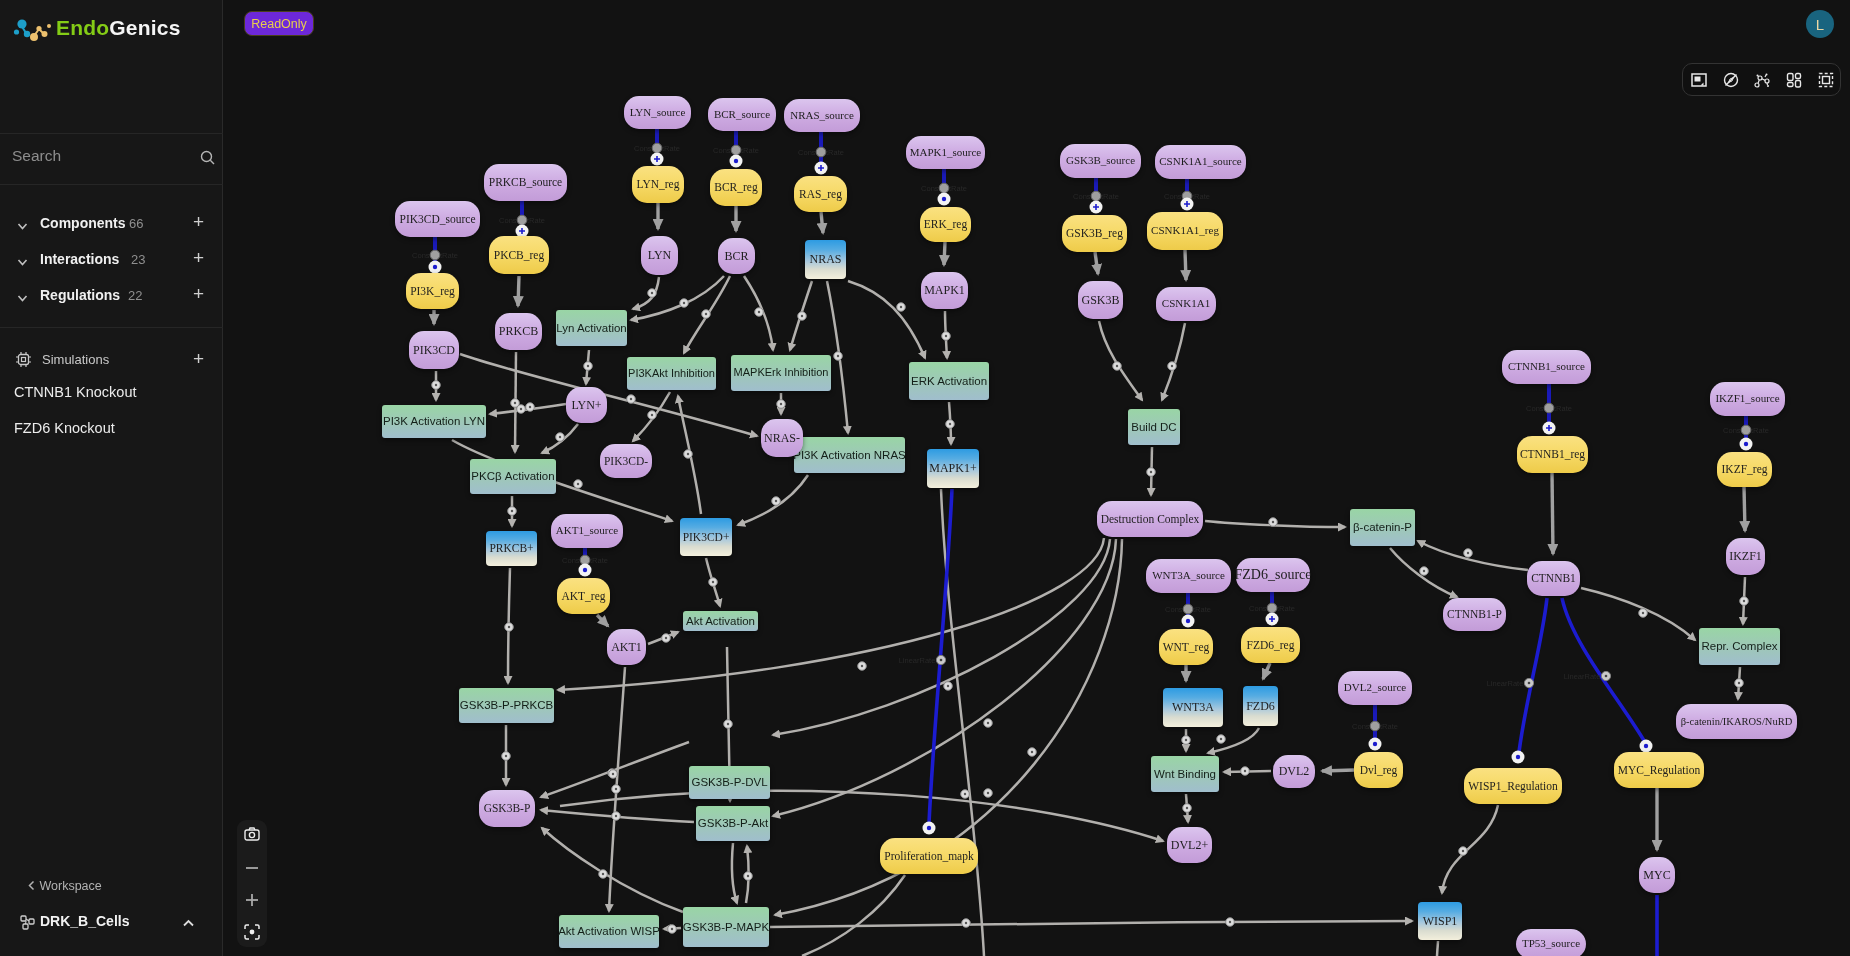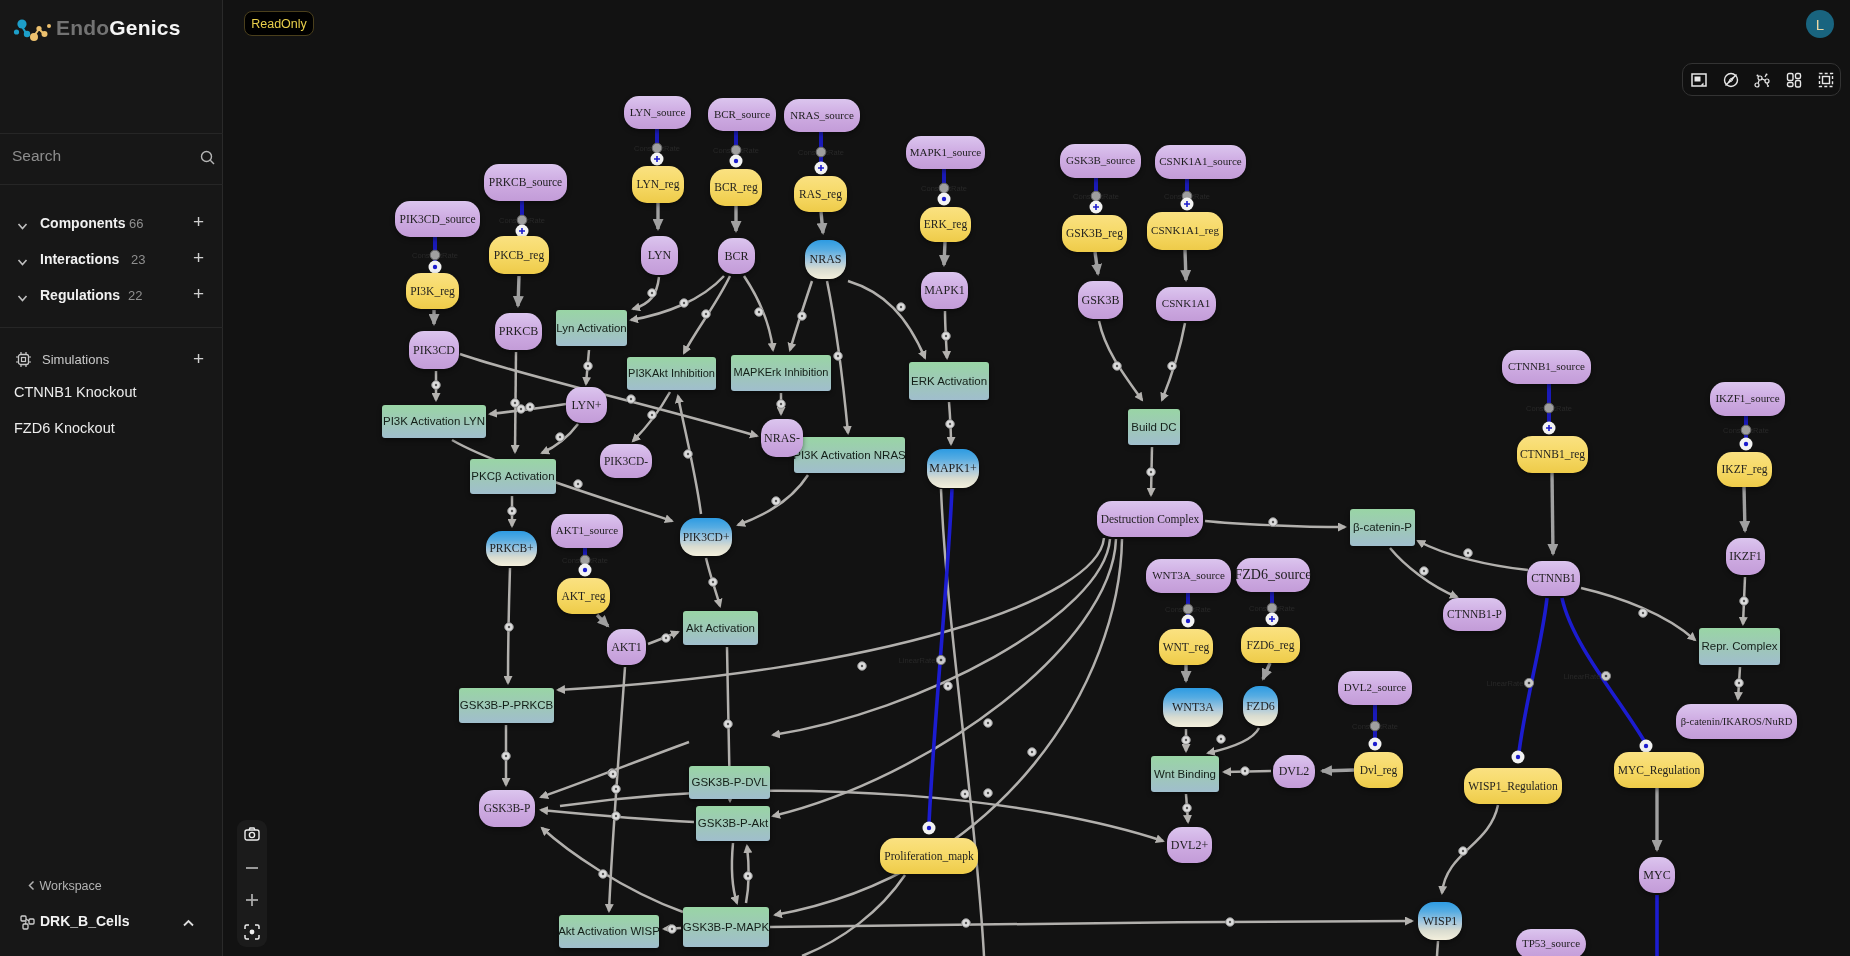--- a/index.html
+++ b/index.html
@@ -2,42 +2,42 @@
 <html><head><meta charset="utf-8">
 <style>
 html,body{margin:0;padding:0;background:#121212;width:1850px;height:956px;overflow:hidden;
 font-family:"Liberation Sans",sans-serif;}
 #canvas{position:absolute;left:0;top:0;width:1850px;height:956px;}
 svg.edges{position:absolute;left:0;top:0;}
 .n{position:absolute;display:flex;align-items:center;justify-content:center;box-shadow:0 2px 5px rgba(0,0,0,.45);
 color:#1e1e1e;text-align:center;line-height:1.05;font-size:12px;box-sizing:border-box;padding:1px 2px;white-space:nowrap;}
 .comp{background:linear-gradient(180deg,#dbc5ee 0%,#cfade3 45%,#c39cd8 100%);border-radius:15px;}
 .reg{background:linear-gradient(180deg,#fae181 0%,#f6d966 50%,#eecb49 100%);border-radius:15px;}
-.act{background:linear-gradient(180deg,#2d9be2 0%,#56ace2 25%,#a9c9dd 55%,#d9dcd0 75%,#f3efdc 100%);border-radius:16px;}
+.act{background:linear-gradient(180deg,#2d9be2 0%,#56ace2 25%,#a9c9dd 55%,#d9dcd0 75%,#f3efdc 100%);border-radius:4px;}
 .int{background:linear-gradient(180deg,#99d5a5 0%,#9ec7b9 55%,#a0becd 100%);border-radius:3px;color:#142019;z-index:2;}
 .comp,.reg,.act{z-index:3;font-family:Liberation Serif, serif;}
 
 #side{position:absolute;left:0;top:0;width:223px;height:956px;background:#171717;border-right:1px solid #2a2a2a;box-sizing:border-box;}
 .hair{position:absolute;left:0;width:223px;height:1px;background:#262626;}
 #logo{position:absolute;left:56px;top:16px;font-size:21px;font-weight:bold;color:#f5f5f5;letter-spacing:.2px;}
-#logo .c1{color:#737373;margin-top:27px;}
+#logo .c1{color:#84cc16;margin-top:27px;}
 #dd{position:absolute;left:8px;top:70px;width:207px;height:40px;background:#272727;border-radius:9px;color:#ececec;font-size:13.5px;font-weight:bold;display:flex;align-items:center;padding-left:14px;box-sizing:border-box;}
 #dd svg{position:absolute;right:12px;top:13px;}
 .srch{position:absolute;left:12px;top:147px;font-size:15.5px;color:#8d8d8d;}
 .secrow{position:absolute;left:0;width:223px;height:24px;}
 .secrow .chev{position:absolute;left:17px;top:6px;}
 .secrow .lab{position:absolute;left:40px;top:3px;font-size:14px;font-weight:bold;color:#f0f0f0;}
 .secrow .cnt{position:absolute;top:4px;font-size:13px;color:#8f8f8f;}
 .secrow .plus{position:absolute;left:193px;top:-1px;font-size:19px;color:#cfcfcf;font-weight:400;}
 .simlab{position:absolute;left:42px;top:3px;font-size:13px;color:#c9c9c9;}
 .simitem{position:absolute;left:14px;font-size:14.5px;color:#ececec;}
 #ws{position:absolute;left:27px;top:879px;font-size:12.5px;color:#b2b2b2;}
 #bcell{position:absolute;left:40px;top:913px;font-size:14px;font-weight:bold;color:#f2f2f2;}
 
-#badge{position:absolute;left:244px;top:11px;width:70px;height:25px;background:#000000;border:1px solid #4a3f1c;border-radius:8px;color:#e9cf4b;font-size:12.5px;display:flex;align-items:center;justify-content:center;box-sizing:border-box;}
+#badge{position:absolute;left:244px;top:11px;width:70px;height:25px;background:#6d28d9;border:1px solid #4a3f1c;border-radius:8px;color:#e9cf4b;font-size:12.5px;display:flex;align-items:center;justify-content:center;box-sizing:border-box;}
 #avatar{position:absolute;left:1806px;top:10px;width:28px;height:28px;border-radius:50%;background:#19647f;color:#ecd7a4;font-size:15px;display:flex;align-items:center;justify-content:center;}
 #tbar{position:absolute;left:1682px;top:63px;width:159px;height:33px;background:#101010;border:1px solid #333;border-radius:10px;box-sizing:border-box;}
 #zctl{position:absolute;left:237px;top:820px;width:30px;height:127px;background:#1b1b1b;border-radius:9px;}
 </style></head><body>
 <div id="canvas">
 
 <svg class="edges" width="1850" height="956" viewBox="0 0 1850 956">
 <defs>
         <marker id="ar" markerUnits="userSpaceOnUse" markerWidth="10" markerHeight="9" refX="7" refY="4.5" orient="auto">
           <path d="M0,0L9,4.5L0,9Z" fill="#b4b2af"></path>
@@ -378,21 +378,21 @@
 <div class="n act" style="left:1163px;top:688px;width:60px;height:39px">WNT3A</div>
 <div class="n act" style="left:1243px;top:686px;width:35px;height:40px">FZD6</div>
 <div class="n act" style="left:1418px;top:902px;width:44px;height:38px">WISP1</div>
 <div class="n int" style="left:556px;top:310px;width:71px;height:36px;font-size:11.5px">Lyn Activation</div>
 <div class="n int" style="left:627px;top:357px;width:89px;height:33px;font-size:11px">PI3KAkt Inhibition</div>
 <div class="n int" style="left:731px;top:355px;width:100px;height:36px;font-size:11px">MAPKErk Inhibition</div>
 <div class="n int" style="left:909px;top:362px;width:80px;height:38px;font-size:11.5px">ERK Activation</div>
 <div class="n int" style="left:382px;top:405px;width:104px;height:33px;font-size:11.5px">PI3K Activation LYN</div>
 <div class="n int" style="left:470px;top:459px;width:86px;height:35px;font-size:11.5px">PKCβ Activation</div>
 <div class="n int" style="left:794px;top:437px;width:111px;height:36px;font-size:11.5px">PI3K Activation NRAS</div>
-<div class="n int" style="left:683px;top:611px;width:75px;height:34px;font-size:11.5px">Akt Activation</div>
+<div class="n int" style="left:683px;top:611px;width:75px;height:20px;font-size:11.5px">Akt Activation</div>
 <div class="n int" style="left:459px;top:688px;width:95px;height:35px;font-size:11.5px">GSK3B-P-PRKCB</div>
 <div class="n int" style="left:689px;top:766px;width:81px;height:33px;font-size:11.5px">GSK3B-P-DVL</div>
 <div class="n int" style="left:696px;top:806px;width:74px;height:35px;font-size:11.5px">GSK3B-P-Akt</div>
 <div class="n int" style="left:683px;top:907px;width:86px;height:40px;font-size:11.5px">GSK3B-P-MAPK</div>
 <div class="n int" style="left:559px;top:915px;width:100px;height:33px;font-size:11.5px">Akt Activation WISP</div>
 <div class="n int" style="left:1128px;top:409px;width:52px;height:36px;font-size:11.5px">Build DC</div>
 <div class="n int" style="left:1151px;top:756px;width:68px;height:36px;font-size:11.5px">Wnt Binding</div>
 <div class="n int" style="left:1699px;top:628px;width:81px;height:37px;font-size:11.5px">Repr. Complex</div>
 <div class="n int" style="left:1350px;top:509px;width:65px;height:37px;font-size:11.5px">β-catenin-P</div>
 </div>

